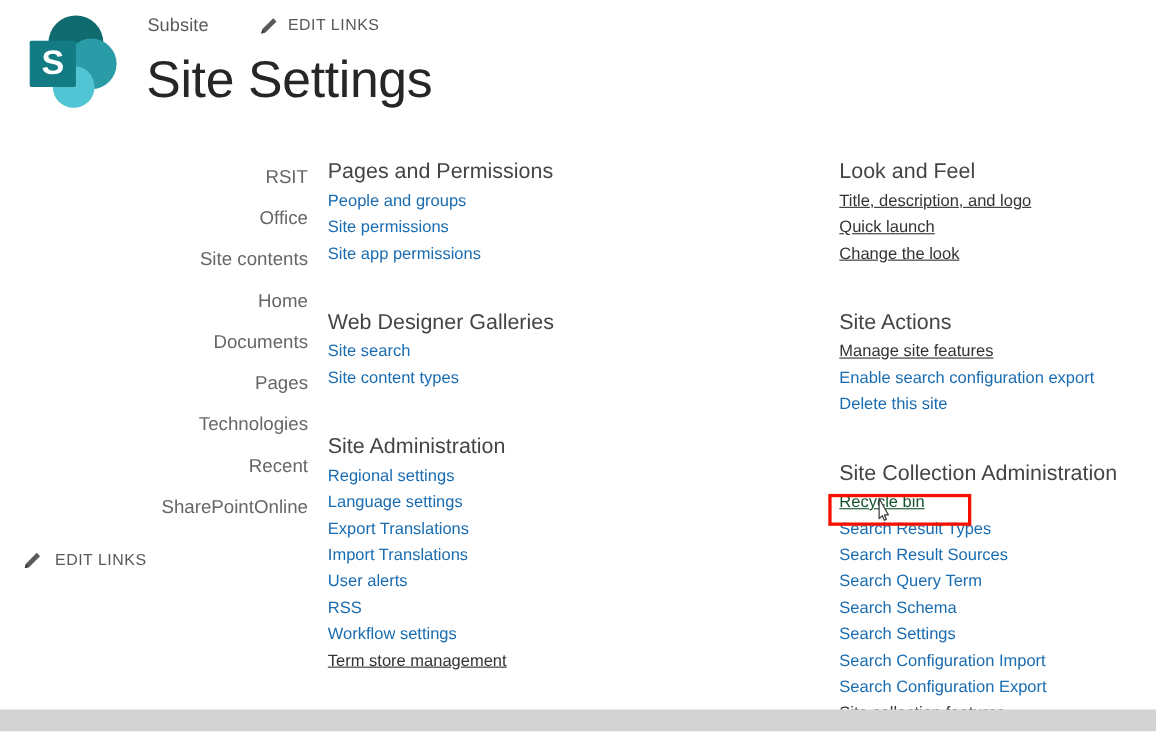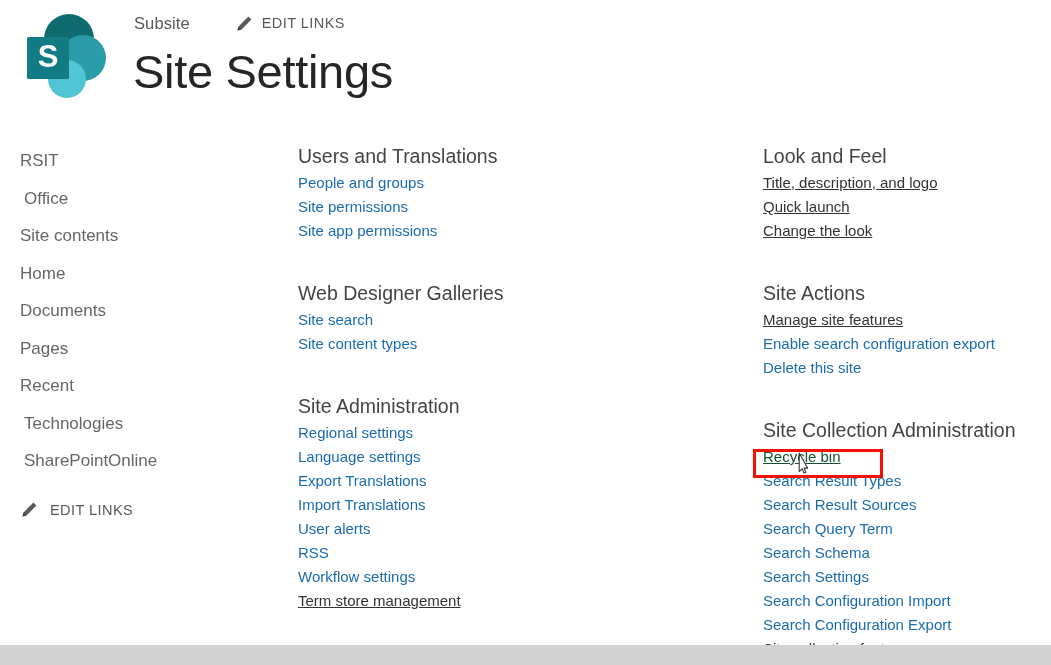--- a/index.html
+++ b/index.html
@@ -93,20 +93,21 @@
     line-height: 1.12;
     white-space: nowrap;
   }
 
   
   .sidebar {
     position: absolute;
     left: 0;
     top: 142px;
     width: 280px;
+    text-align: right;
   }
   .nav-item {
     font-size: 17px;
     color: #666666;
     padding: 0 0 0 20px;
     height: 37.5px;
     line-height: 37.5px;
     white-space: nowrap;
     cursor: pointer;
   }
@@ -231,38 +232,38 @@
   </div>
 
   <div class="sidebar">
     <div id="sidebar-items">
         <div class="nav-item">RSIT</div>
         <div class="nav-item indent">Office</div>
         <div class="nav-item">Site contents</div>
         <div class="nav-item">Home</div>
         <div class="nav-item">Documents</div>
         <div class="nav-item">Pages</div>
+        <div class="nav-item indent">Technologies</div>
         <div class="nav-item">Recent</div>
-        <div class="nav-item indent">Technologies</div>
         <div class="nav-item indent">SharePointOnline</div>
       </div>
     <div class="edit-links-bottom">
       <span class="pencil">
         <svg width="17" height="17" viewBox="0 0 17 17" xmlns="http://www.w3.org/2000/svg">
           <path d="M12.4 1.6 L15.4 4.6 L5.6 14.4 L1.6 15.4 L2.6 11.4 Z" fill="#595959"></path>
           <path d="M2.4 11.8 L5.2 14.6 L1.4 15.6 Z" fill="#3d3d3d"></path>
         </svg>
       </span>
       <span class="edit-links-label">EDIT LINKS</span>
     </div>
   </div>
 
   <div class="col col-mid" id="middle-column">
       <div class="group">
-        <div class="group-title">Users and Translations</div>
+        <div class="group-title">Pages and Permissions</div>
         <a class="link">People and groups</a>
         <a class="link">Site permissions</a>
         <a class="link">Site app permissions</a>
       </div>
       <div class="spacer-lg"></div>
       <div class="group">
         <div class="group-title">Web Designer Galleries</div>
         <a class="link">Site search</a>
         <a class="link">Site content types</a>
       </div>

